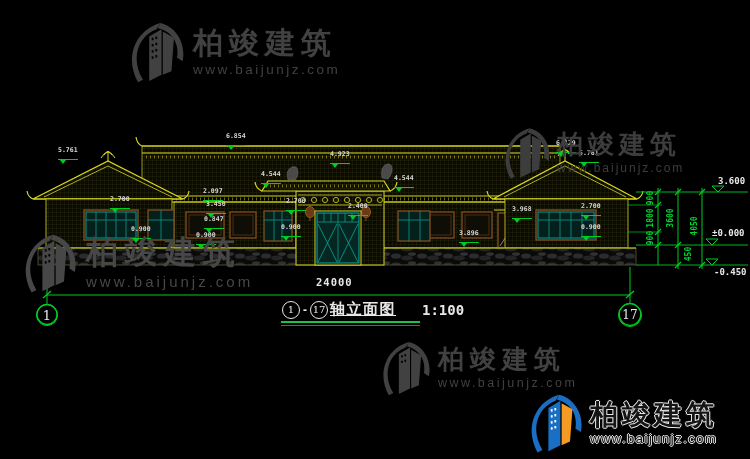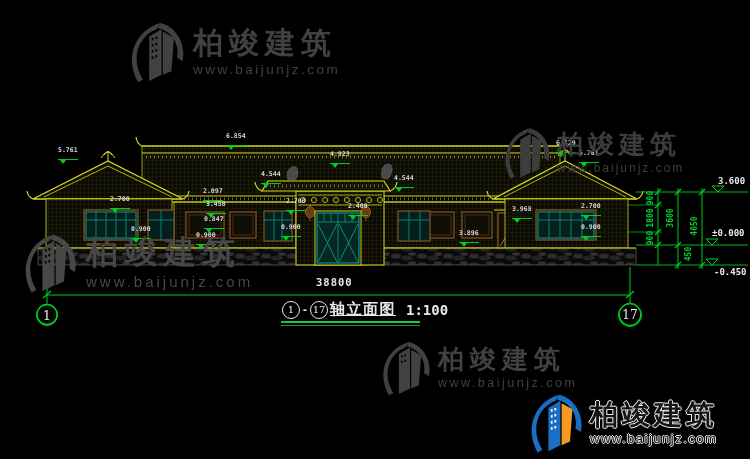--- a/index.html
+++ b/index.html
@@ -22,21 +22,21 @@
                font:13px "DejaVu Serif",serif;display:flex;align-items:center;justify-content:center;}
   #axis-left{left:36px;top:304px;width:20px;height:20px;}
   #axis-right{left:618px;top:303px;width:22px;height:22px;font-size:12px;}
 
   
   .title-row{position:absolute;left:282px;top:300px;z-index:3;display:flex;align-items:center;gap:2px;color:#e8e8e8;}
   .tb{width:16px;height:16px;border:1.2px solid #e8e8e8;border-radius:50%;font:10px "DejaVu Serif",serif;
       display:inline-flex;align-items:center;justify-content:center;flex:none;}
   .title-dash{font:700 12px "Liberation Sans",sans-serif;margin:0 1px;}
   .title-name{font:700 15px "Liberation Sans",sans-serif;letter-spacing:1.5px;text-decoration:underline;}
-  .title-scale{font:700 14px "DejaVu Sans Mono",monospace;margin-left:8px;}
+  .title-scale{font:700 14px "DejaVu Sans Mono",monospace;margin-left:24px;}
   .title-underline-1{position:absolute;left:281px;top:321px;width:139px;height:2.2px;background:#19c24b;z-index:3;}
   .title-underline-2{position:absolute;left:281px;top:325px;width:139px;height:1px;background:#19c24b;opacity:.75;z-index:3;}
 
   
   .wm{position:absolute;display:flex;align-items:center;z-index:5;color:#414141;}
   .wm .wm-text{display:flex;flex-direction:column;}
   .wm .wm-title{font-weight:bold;line-height:1.05;white-space:nowrap;}
   .wm .wm-url{font-weight:normal;white-space:nowrap;}
   #wm-top-left{left:128px;top:18px;gap:9px;}
   #wm-top-left .wm-title{font-size:30px;letter-spacing:6px;}
@@ -200,21 +200,21 @@
       <path d="M636 192 H748 M636 245 H748 M636 265 H748" stroke-width="0.9"></path>
       <path d="M628 205 H662 M628 232 H662" stroke-width="0.7"></path>
       <path d="M658 188 V265 M678 188 V269 M702 188 V269"></path>
       <path d="M655 195 L661 189 M655 208 L661 202 M655 235 L661 229 M655 248 L661 242
                M675 195 L681 189 M675 248 L681 242 M675 268 L681 262
                M699 195 L705 189 M699 268 L705 262" stroke-width="1.2"></path>
       <path d="M712 186 H724 L718 192 Z M706 239 H718 L712 245 Z M706 259 H718 L712 265 Z" stroke-width="1"></path>
     </g>
   </svg>
 
-  <div class="total-dim">38800</div>
+  <div class="total-dim">24000</div>
 
   <div id="axis-left" class="axis-bubble">1</div>
   <div id="axis-right" class="axis-bubble">17</div>
 
   <div class="title-row">
     <span class="tb">1</span>
     <span class="title-dash">-</span>
     <span class="tb">17</span>
     <span class="title-name">轴立面图</span>
     <span class="title-scale">1:100</span>

